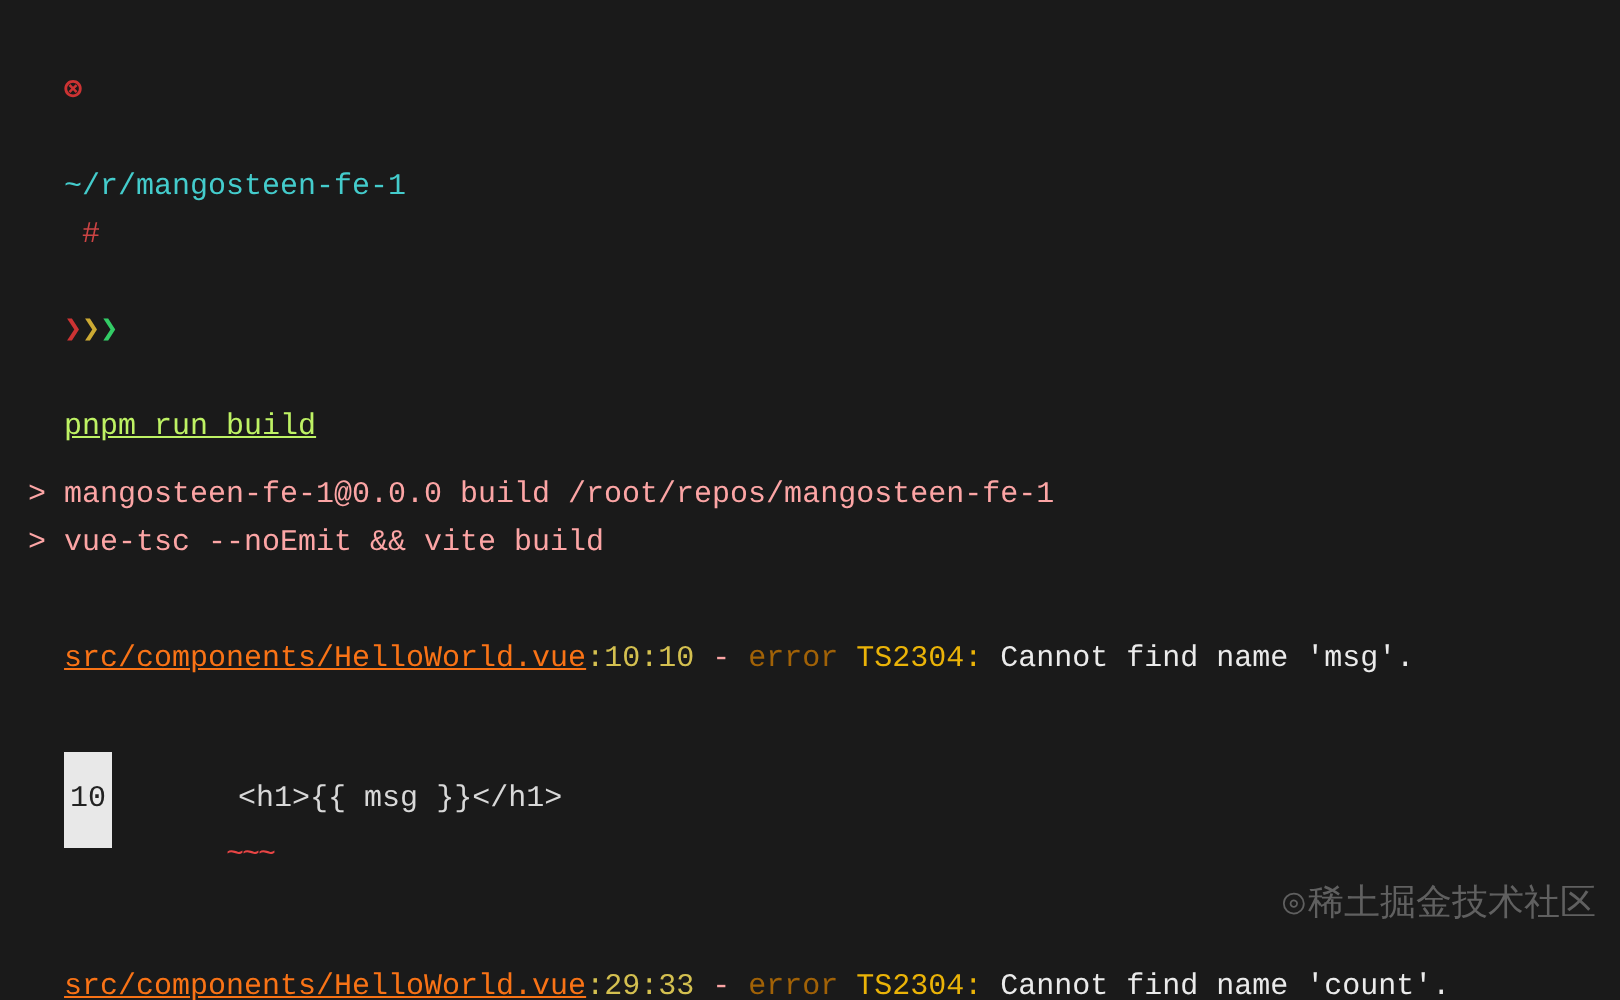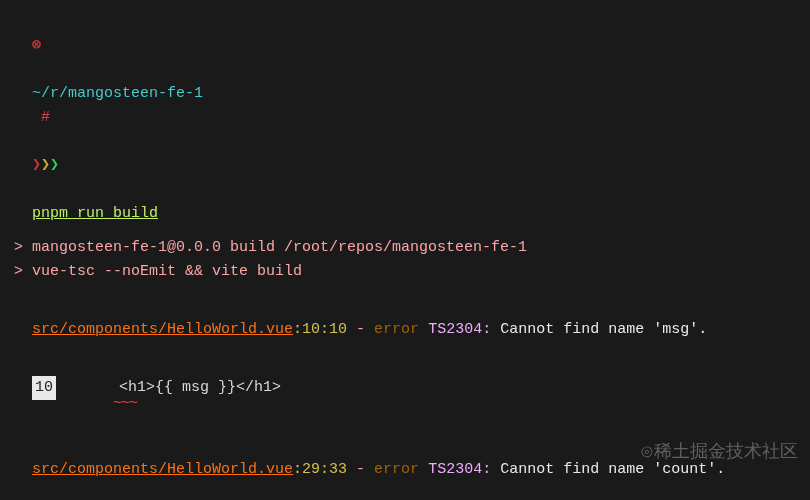--- a/index.html
+++ b/index.html
@@ -21,26 +21,26 @@
     .prompt-hash { color: #cc4444; }
     .prompt-arrows { font-weight: bold; }
     .arrow-r { color: #cc3333; }
     .arrow-y { color: #ccaa33; }
     .arrow-g { color: #33cc66; }
     .cmd { color: #bef264; text-decoration: underline; }
     .gray { color: #fca5a5; }
     .filepath { color: #f97316; text-decoration: underline; }
     .yellow { color: #d4c050; }
     .error-word { color: #a16207; }
-    .error-code { color: #f0abfc; margin-top: 31px; }
+    .error-code { color: #eab308; margin-top: 31px; }
     .white { color: #eaeaea; }
     .lineno-box {
       background: #e8e8e8;
       color: #222;
-      padding: 0 3px;
+      padding: 12px 3px;
       display: inline-block;
     }
     .code { color: #d8d8d8; margin-left: 36px; }
     .squiggle {
       color: #e84545;
       letter-spacing: -1px;
       position: relative;
       top: -8px;
     }
     .watermark {

